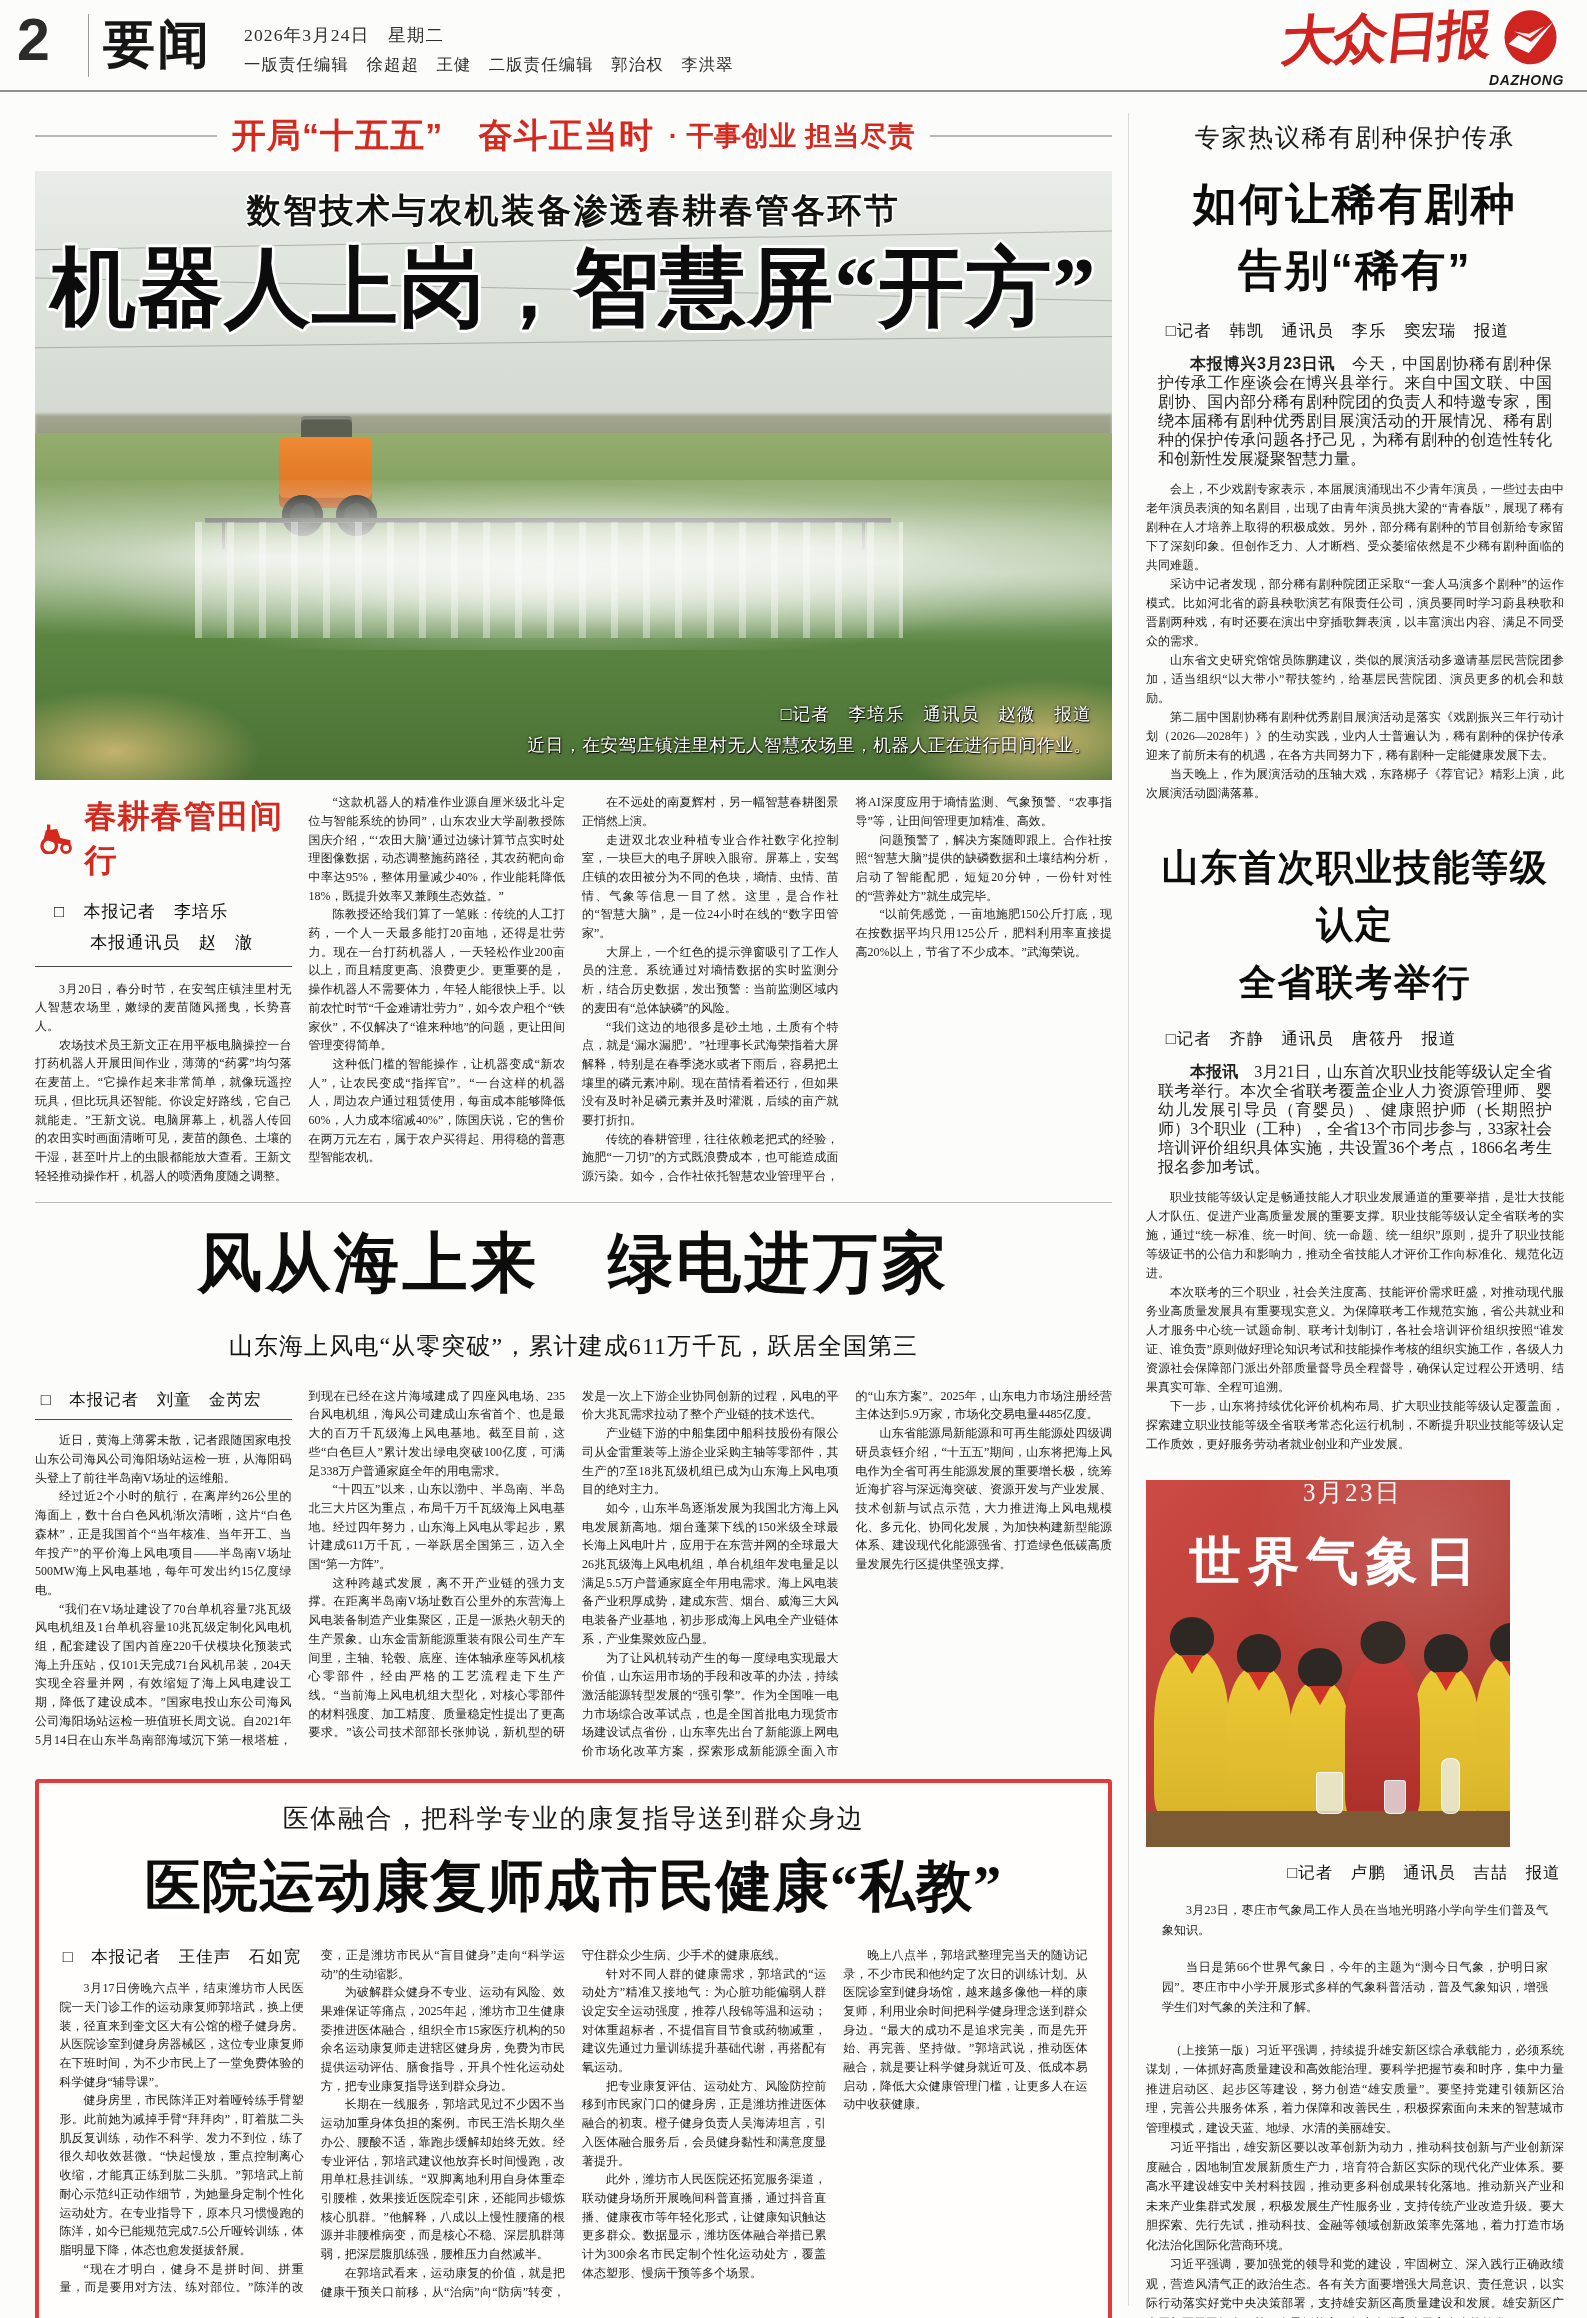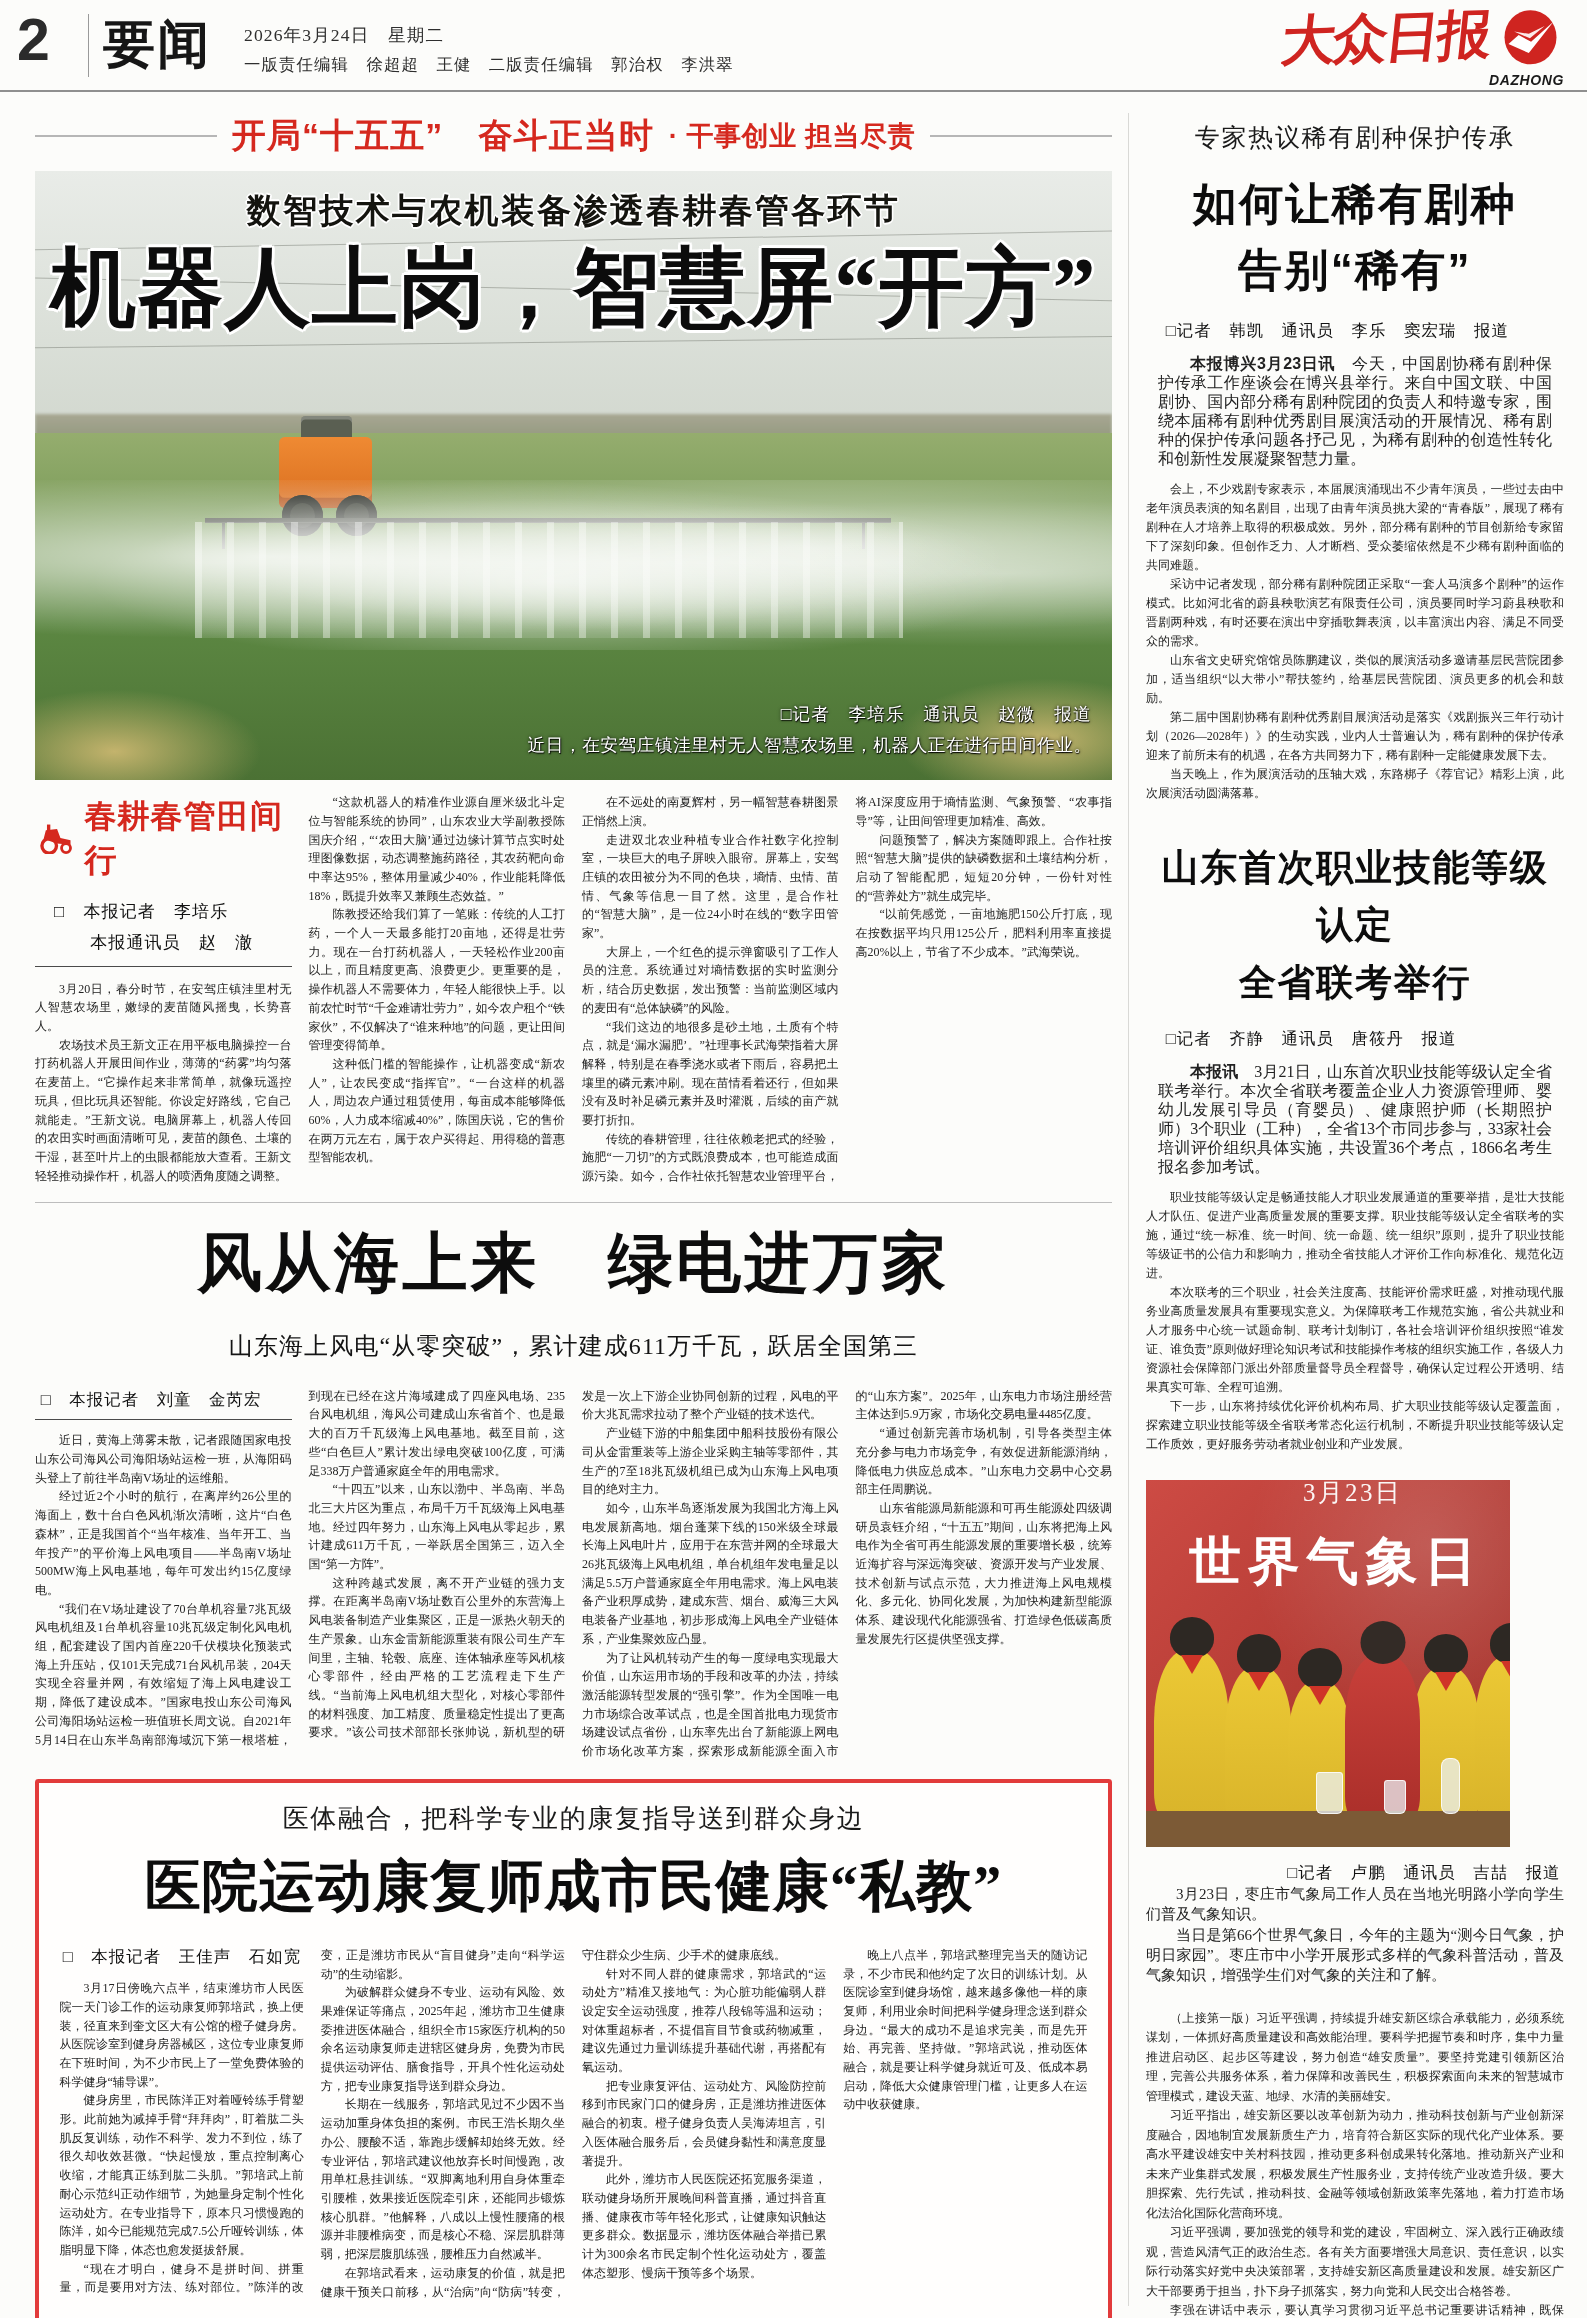--- a/index.html
+++ b/index.html
@@ -123,21 +123,21 @@
   .kid::after{content:"";position:absolute;left:50%;top:4.5px;transform:translateX(-50%);
      width:0;height:0;border-left:11.3px solid transparent;border-right:11.3px solid transparent;
      border-top:19px solid #cf3428;}
   .teacher{position:absolute;border-radius:40% 40% 14% 14%;background:linear-gradient(#c8403a,#ab2f2a);}
   .teacher::before{content:"";position:absolute;left:50%;top:-35px;transform:translateX(-50%);
      width:45px;height:43px;border-radius:50%;background:#332b26;}
   .wtable{position:absolute;left:0;bottom:0;width:100%;height:36px;background:#7c5a36;}
   .beaker{position:absolute;bottom:33px;background:rgba(235,242,245,.75);border-radius:3.4px 3.4px 5.7px 5.7px;
      border:1.1px solid rgba(255,255,255,.8);}
   .wx-credit{margin-top:14.7px;text-align:right;font-size:16.4px;color:#111;letter-spacing:1.1px;padding-right:3.4px;}
-  .wx-caption p{margin:0;text-indent:2em;font-size:15px;line-height:20.4px;text-align:justify;color:#222;}
+  .wx-caption p{margin:16px;text-indent:2em;font-size:12px;line-height:20.4px;text-align:justify;color:#222;}
   .contin{margin-top:23px;}
   .contin p{margin:0;text-indent:2em;font-size:12px;line-height:19.5px;text-align:justify;color:#222;}
 </style>
 </head>
 <body>
 
 <div class="header">
   <div class="pnum">2</div>
   <div class="hvline"></div>
   <div class="secname">要闻</div>
@@ -233,21 +233,20 @@
       <div class="byline1">□　本报记者　刘童　金芮宏</div>
       <div>
           <p>近日，黄海上薄雾未散，记者跟随国家电投山东公司海风公司海阳场站运检一班，从海阳码头登上了前往半岛南V场址的运维船。</p>
           <p>经过近2个小时的航行，在离岸约26公里的海面上，数十台白色风机渐次清晰，这片“白色森林”，正是我国首个“当年核准、当年开工、当年投产”的平价海上风电项目——半岛南V场址500MW海上风电基地，每年可发出约15亿度绿电。</p>
           <p>“我们在V场址建设了70台单机容量7兆瓦级风电机组及1台单机容量10兆瓦级定制化风电机组，配套建设了国内首座220千伏模块化预装式海上升压站，仅101天完成71台风机吊装，204天实现全容量并网，有效缩短了海上风电建设工期，降低了建设成本。”国家电投山东公司海风公司海阳场站运检一班值班长周文说。自2021年5月14日在山东半岛南部海域沉下第一根塔桩，到现在已经在这片海域建成了四座风电场、235台风电机组，海风公司建成山东省首个、也是最大的百万千瓦级海上风电基地。截至目前，这些“白色巨人”累计发出绿电突破100亿度，可满足338万户普通家庭全年的用电需求。</p>
           <p>“十四五”以来，山东以渤中、半岛南、半岛北三大片区为重点，布局千万千瓦级海上风电基地。经过四年努力，山东海上风电从零起步，累计建成611万千瓦，一举跃居全国第三，迈入全国“第一方阵”。</p>
           <p>这种跨越式发展，离不开产业链的强力支撑。在距离半岛南V场址数百公里外的东营海上风电装备制造产业集聚区，正是一派热火朝天的生产景象。山东金雷新能源重装有限公司生产车间里，主轴、轮毂、底座、连体轴承座等风机核心零部件，经由严格的工艺流程走下生产线。“当前海上风电机组大型化，对核心零部件的材料强度、加工精度、质量稳定性提出了更高要求。”该公司技术部部长张帅说，新机型的研发是一次上下游企业协同创新的过程，风电的平价大兆瓦需求拉动了整个产业链的技术迭代。</p>
           <p>产业链下游的中船集团中船科技股份有限公司从金雷重装等上游企业采购主轴等零部件，其生产的7至18兆瓦级机组已成为山东海上风电项目的绝对主力。</p>
           <p>如今，山东半岛逐渐发展为我国北方海上风电发展新高地。烟台蓬莱下线的150米级全球最长海上风电叶片，应用于在东营并网的全球最大26兆瓦级海上风电机组，单台机组年发电量足以满足5.5万户普通家庭全年用电需求。海上风电装备产业积厚成势，建成东营、烟台、威海三大风电装备产业基地，初步形成海上风电全产业链体系，产业集聚效应凸显。</p>
           <p>为了让风机转动产生的每一度绿电实现最大价值，山东运用市场的手段和改革的办法，持续激活能源转型发展的“强引擎”。作为全国唯一电力市场综合改革试点，也是全国首批电力现货市场建设试点省份，山东率先出台了新能源上网电价市场化改革方案，探索形成新能源全面入市的“山东方案”。2025年，山东电力市场注册经营主体达到5.9万家，市场化交易电量4485亿度。</p>
-          <p>“通过创新完善市场机制，引导各类型主体充分参与电力市场竞争，有效促进新能源消纳，降低电力供应总成本。”山东电力交易中心交易部主任周鹏说。</p>
           <p>山东省能源局新能源和可再生能源处四级调研员袁钰介绍，“十五五”期间，山东将把海上风电作为全省可再生能源发展的重要增长极，统筹近海扩容与深远海突破、资源开发与产业发展、技术创新与试点示范，大力推进海上风电规模化、多元化、协同化发展，为加快构建新型能源体系、建设现代化能源强省、打造绿色低碳高质量发展先行区提供坚强支撑。</p>
         </div>
     </div>
   </div>
 
   <div class="health-box">
     <div class="health-kicker">医体融合，把科学专业的康复指导送到群众身边</div>
     <div class="health-title">医院运动康复师成市民健康“私教”</div>
     <div class="health-body cols">
       <div class="byline0">□　本报记者　王佳声　石如宽</div>

